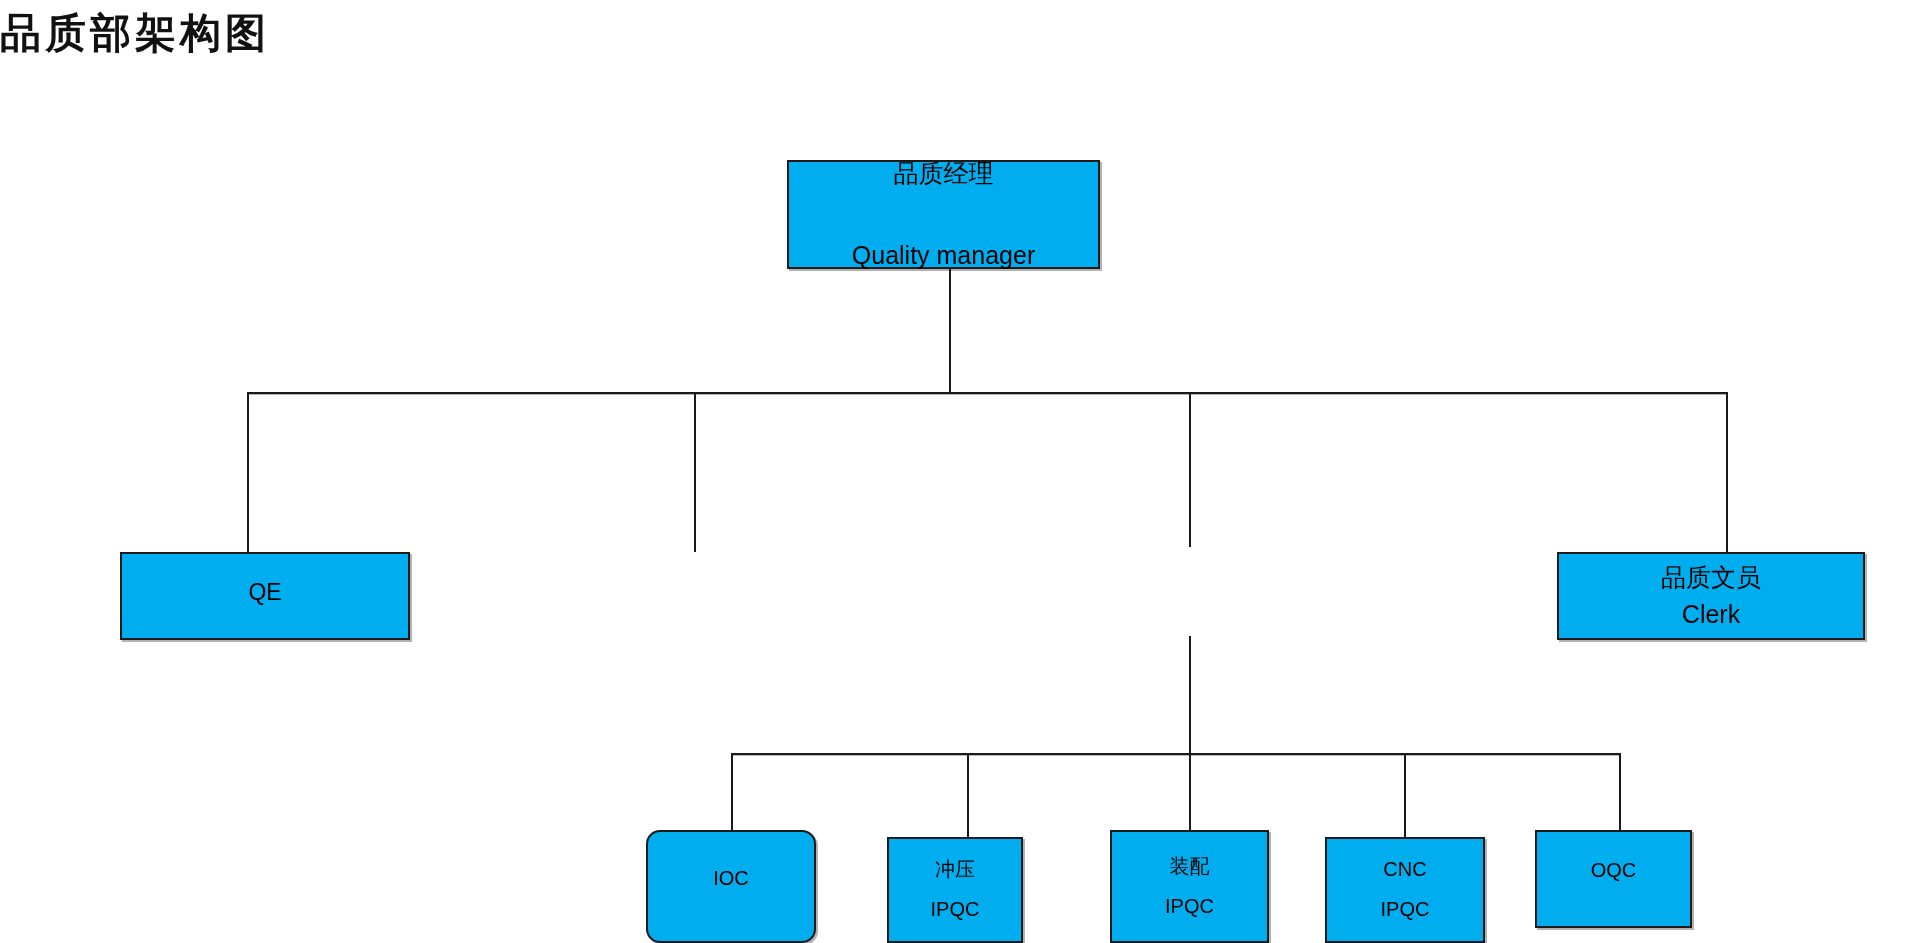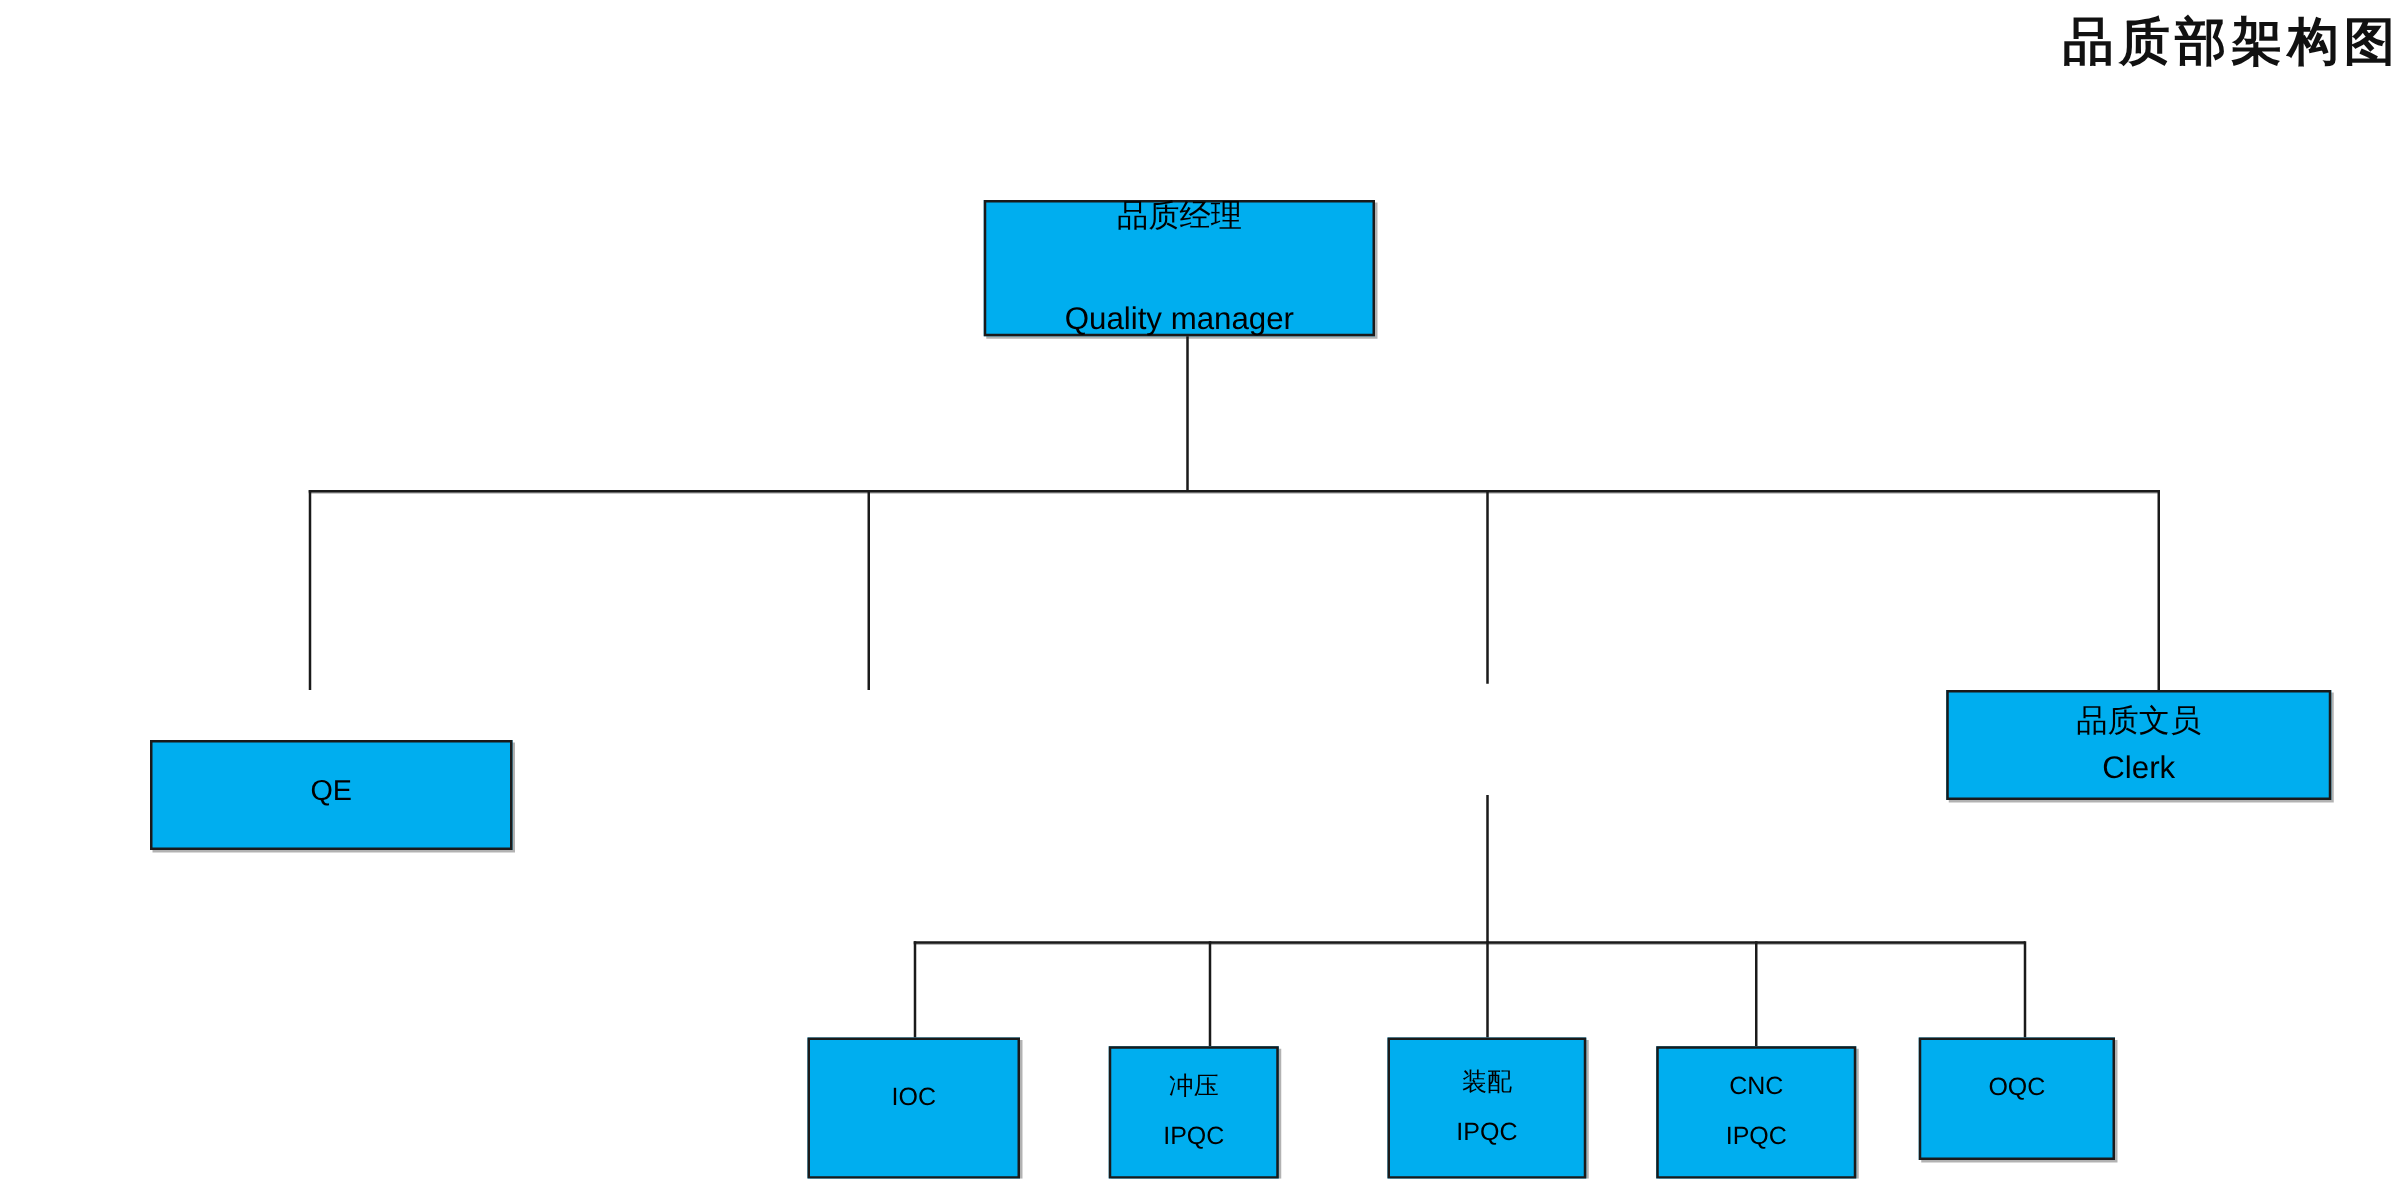--- a/index.html
+++ b/index.html
@@ -20,21 +20,21 @@
     background: #ffffff;
     overflow: hidden;
   }
 
   
   #chart-title {
     position: absolute;
     left: 0;
     top: 6px;
     width: 1920px;
-    text-align: right;
+    text-align: left;
     font-family: "DejaVu Serif", "Liberation Serif", serif;
     font-weight: bold;
     font-size: 41px;
     letter-spacing: 4px;
     color: #111111;
     white-space: nowrap;
   }
 
   
   .node {
@@ -60,21 +60,21 @@
     white-space: nowrap;
   }
 
   
   .lvl1 { font-size: 25px; }
   .lvl1 .cn { margin-bottom: 9px; }
 
   
   .lvl2 { font-size: 25px; }
   .lvl2 .cn { margin-bottom: 7px; }
-  .lvl2-single { font-size: 23px; margin-top: 40px; }
+  .lvl2-single { font-size: 23px; }
 
   
   .lvl3 { font-size: 20px; }
   .lvl3 .cn { margin-bottom: 16px; }
   .lvl3-single { font-size: 20px; }
 
   
   .conn {
     position: absolute;
     background: #1a1a1a;
@@ -117,21 +117,21 @@
   <div class="conn v" style="left:1189px; top:636px; height:118px;"></div>
 
   <div class="conn h" style="left:731px; top:753px; width:889px;"></div>
 
   <div class="conn v" style="left:731px; top:753px; height:77px;"></div>
   <div class="conn v" style="left:967px; top:753px; height:84px;"></div>
   <div class="conn v" style="left:1189px; top:753px; height:77px;"></div>
   <div class="conn v" style="left:1404px; top:753px; height:84px;"></div>
   <div class="conn v" style="left:1619px; top:753px; height:77px;"></div>
 
-  <div class="node lvl3 lvl3-single" style="left:646px; top:830px; width:170px; height:113px;">
+  <div class="node lvl3 lvl3-single" style="left:646px; top:830px; width:170px; height:113px;border-radius:14px;">
     <span class="cn">IOC</span>
   </div>
 
   <div class="node lvl3" style="left:887px; top:837px; width:136px; height:106px;">
     <span class="cn">冲压</span>
     <span class="en">IPQC</span>
   </div>
 
   <div class="node lvl3" style="left:1110px; top:830px; width:159px; height:113px;">
     <span class="cn">装配</span>

